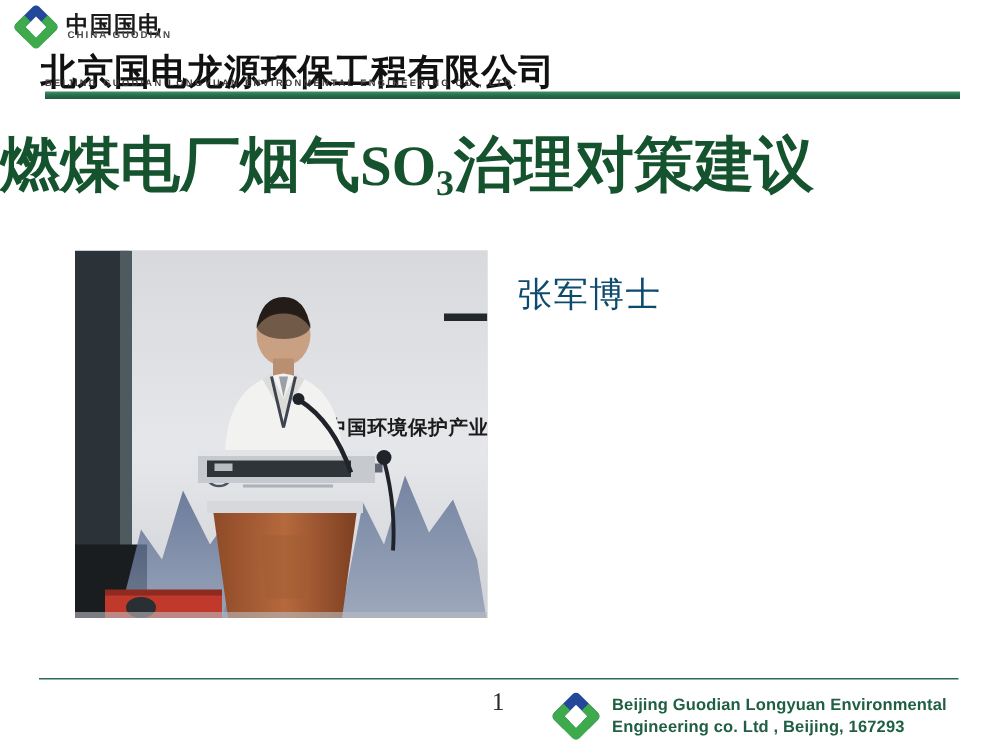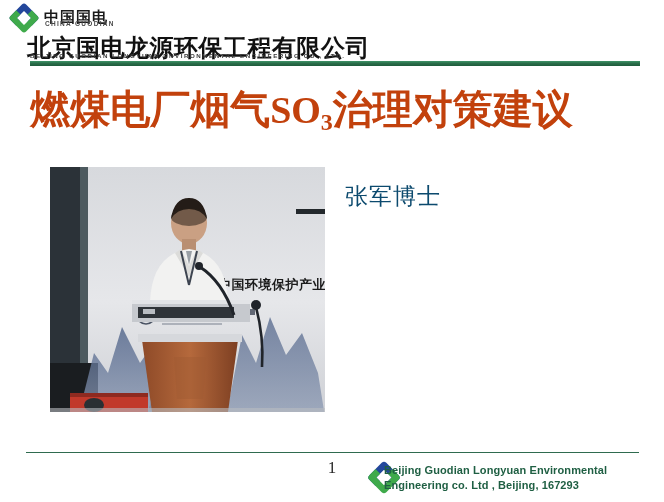--- a/index.html
+++ b/index.html
@@ -83,24 +83,23 @@
     height: 5px;
     background: linear-gradient(to bottom, #3f9468 0%, #2a6f4b 45%, #1f5b3c 100%);
   }
 
   
   .slide-title {
     position: absolute;
     left: 0;
     top: 82px;
     width: 603px;
-    text-align: center;
     font-size: 40px;
     font-weight: bold;
-    color: #c2410c;
+    color: #14532d;
     letter-spacing: 0px;
     white-space: nowrap;
   }
   .slide-title .formula {
     font-family: "Liberation Serif", "DejaVu Serif", serif;
     font-weight: bold;
     font-size: 38px;
   }
   .slide-title .formula sub {
     font-size: 24px;
@@ -164,21 +163,21 @@
   }
   .footer-logo {
     position: absolute;
     left: 366px;
     top: 461px;
     width: 36px;
     height: 33px;
   }
   .footer-text {
     position: absolute;
-    left: 384px;
+    left: 408px;
     top: 463px;
     font-size: 11px;
     font-weight: bold;
     color: #1f5f43;
     line-height: 15px;
     letter-spacing: 0.1px;
     white-space: nowrap;
   }
 </style>
 </head>

